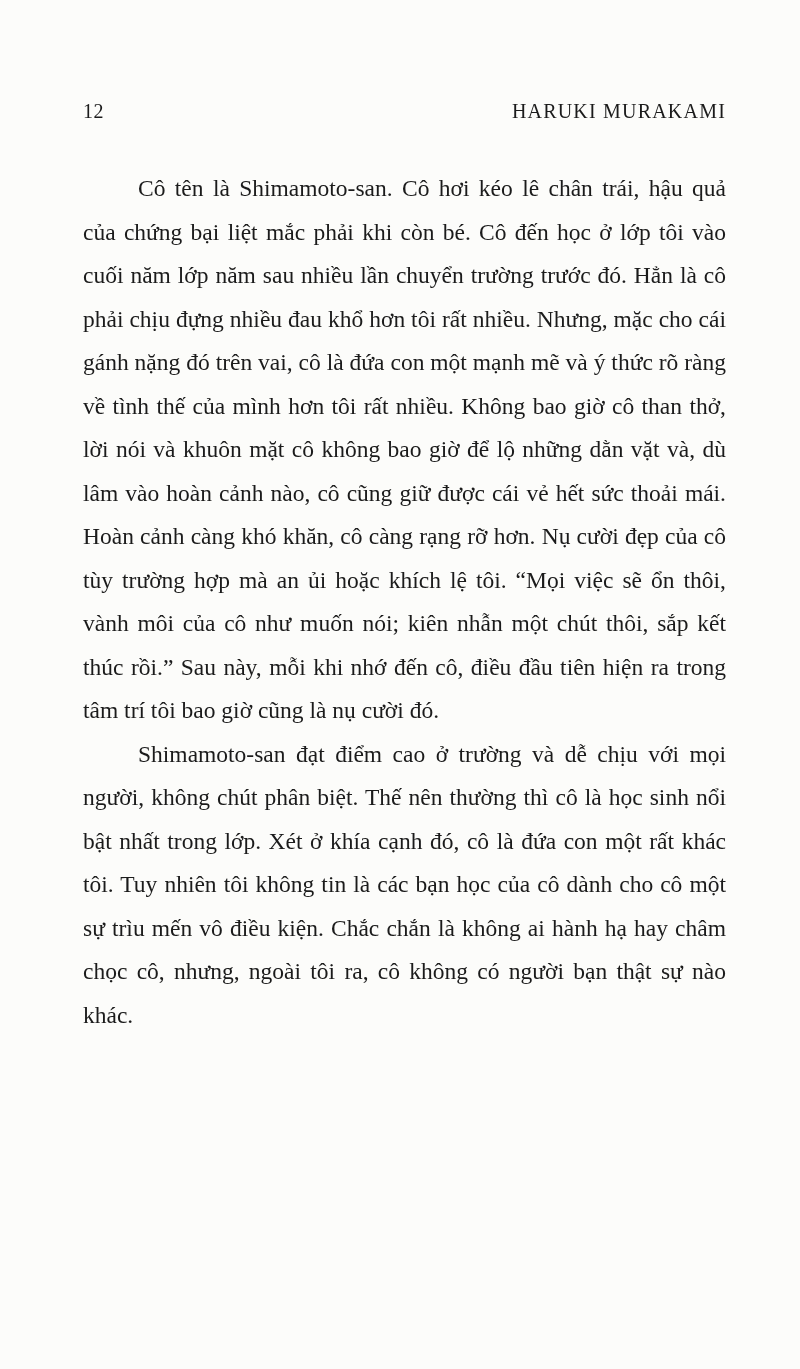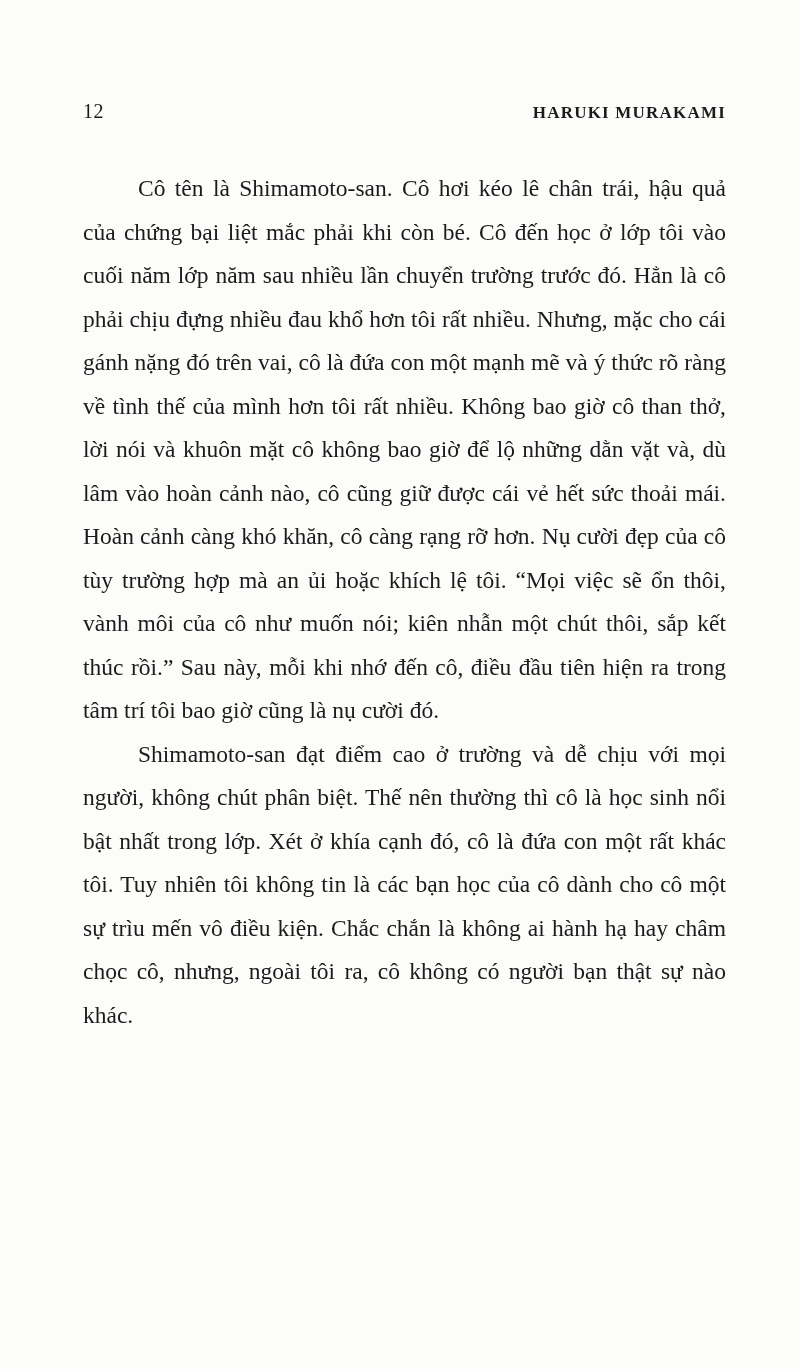--- a/index.html
+++ b/index.html
@@ -24,24 +24,23 @@
     display: flex;
     justify-content: space-between;
     align-items: baseline;
     margin-bottom: 44px;
   }
   .page-number {
     font-size: 20px;
     letter-spacing: 0.5px;
   }
   .running-header {
-    font-size: 17px;
+    font-size: 20px;
     letter-spacing: 1.2px;
     text-transform: uppercase;
-    font-weight: bold;
   }
   .text-block {
     font-size: 23.5px;
     line-height: 43.5px;
     text-align: justify;
     text-justify: inter-word;
   }
   .para {
     margin: 0;
     text-indent: 55px;

